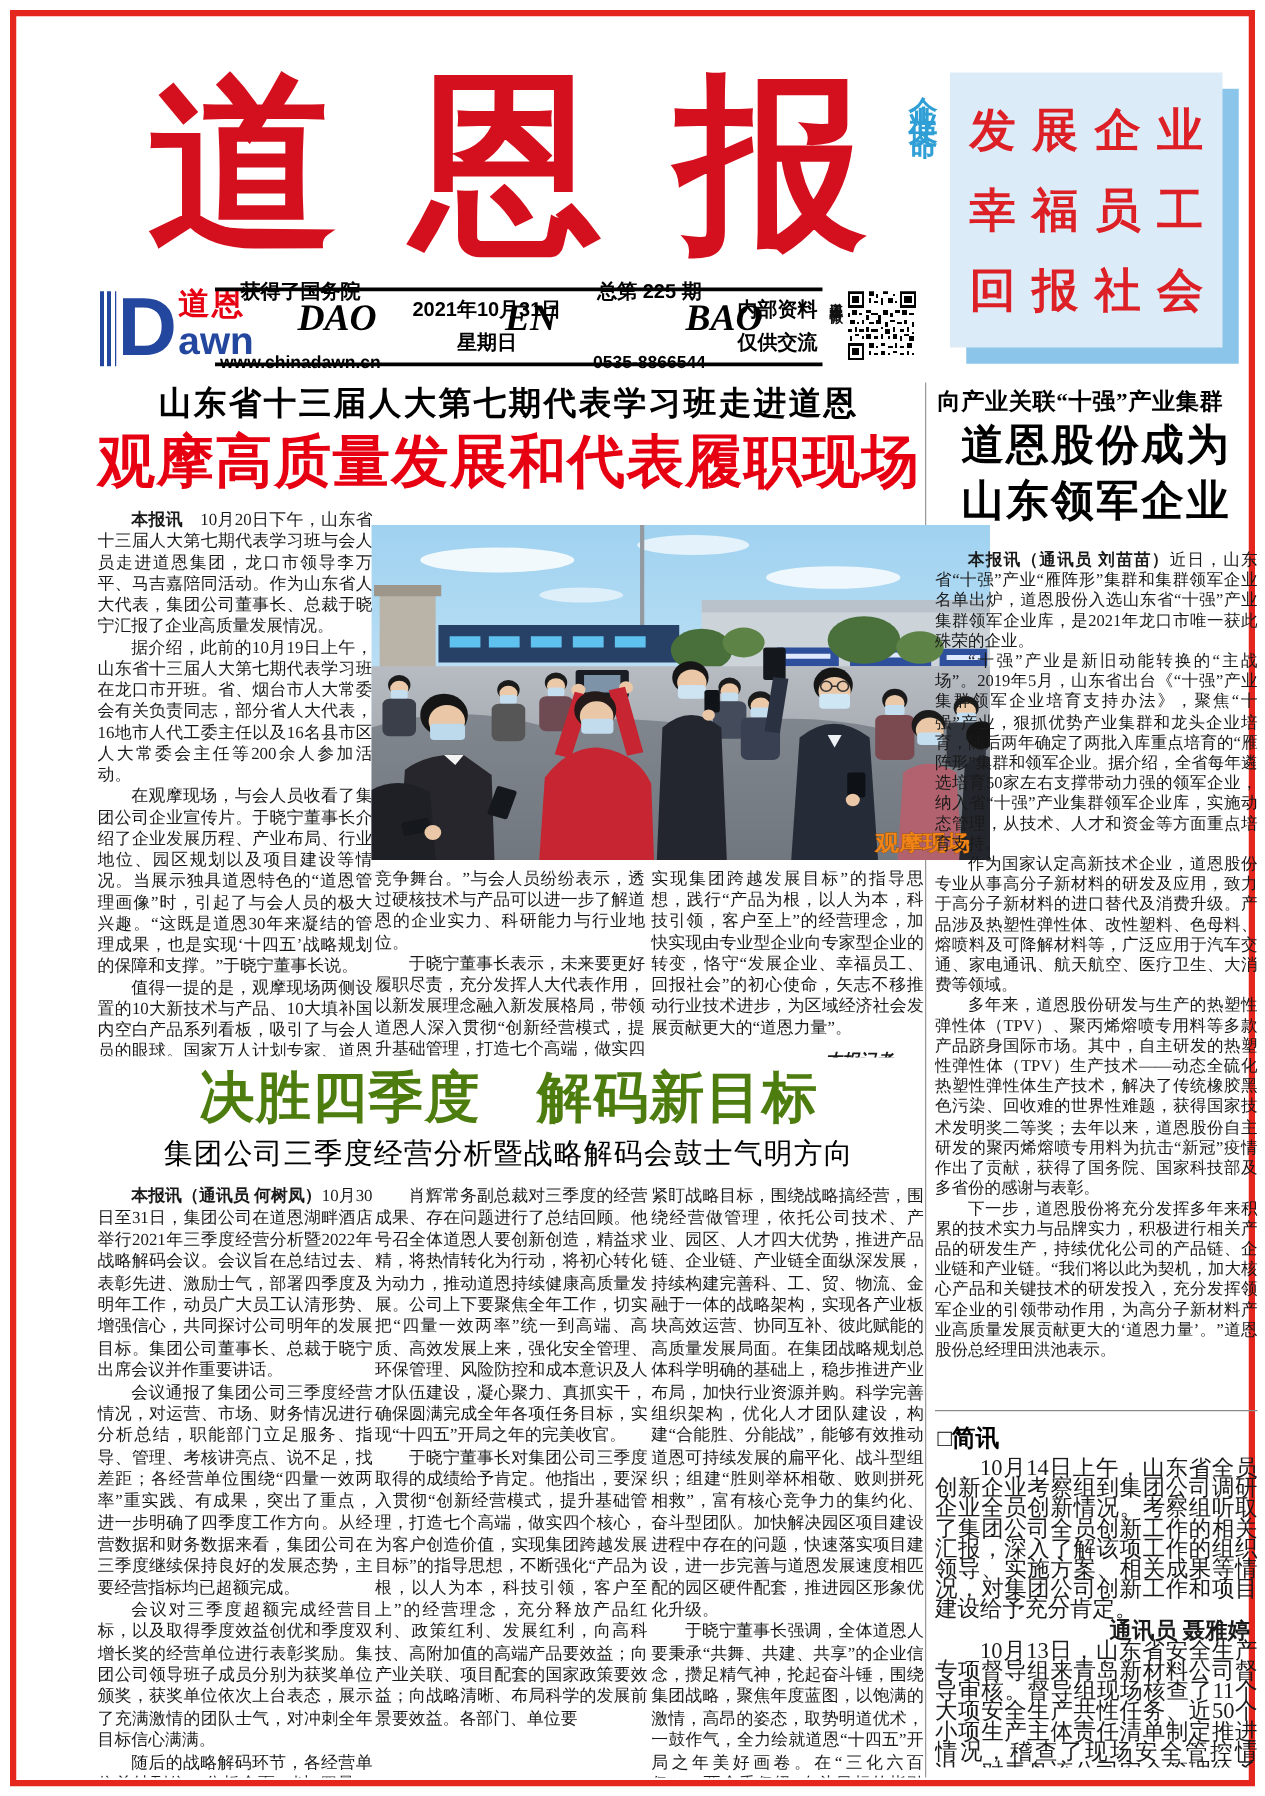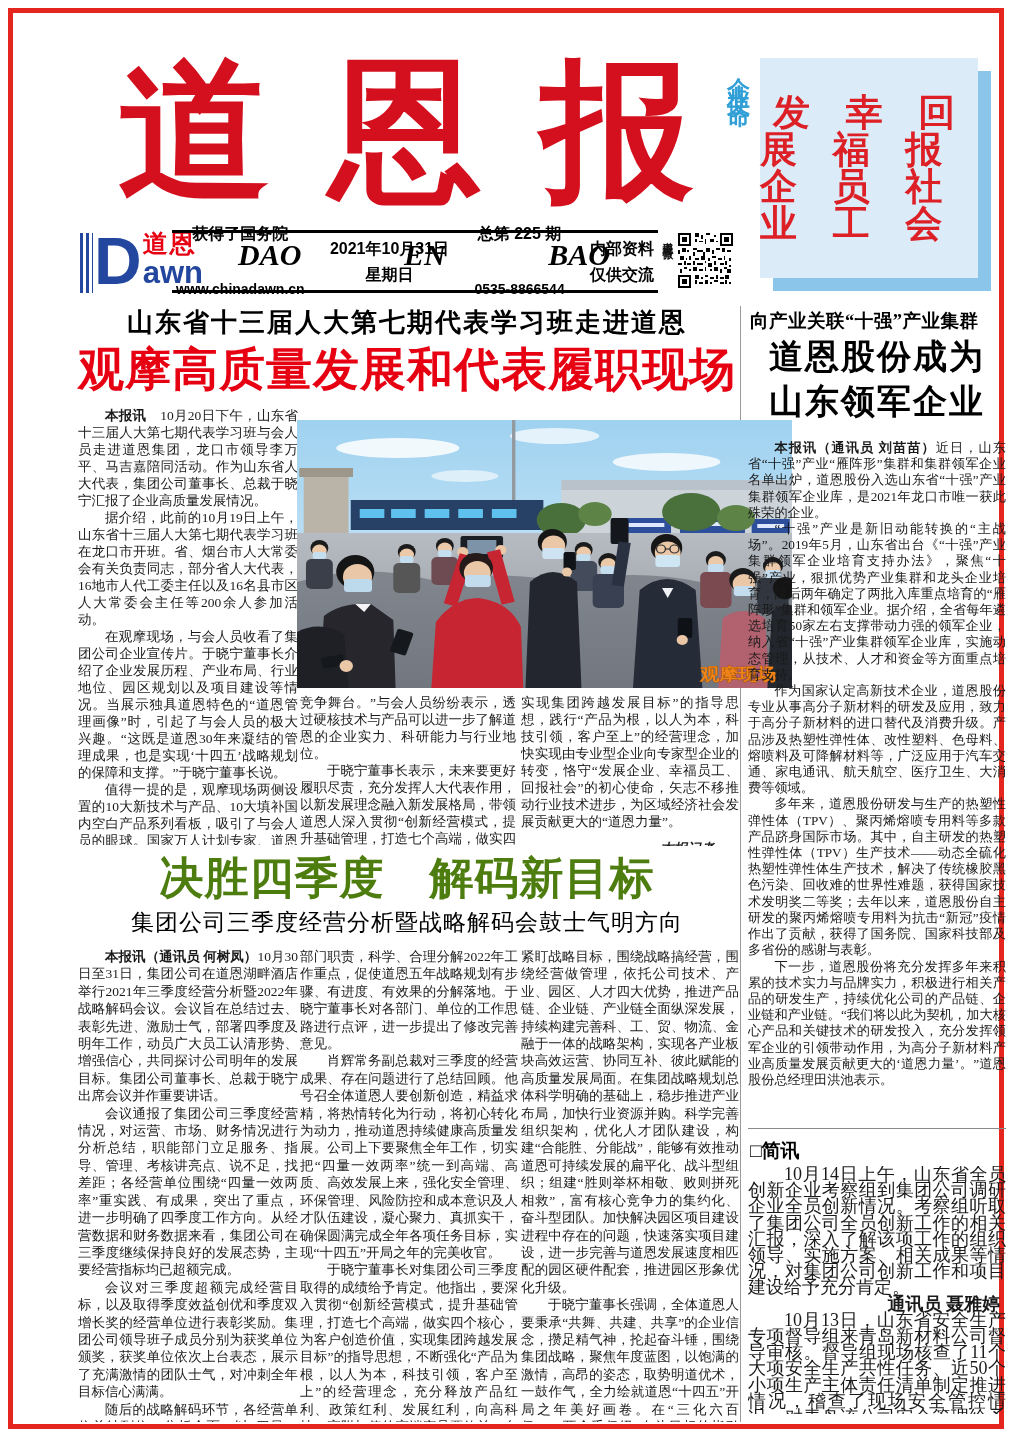--- a/index.html
+++ b/index.html
@@ -9,21 +9,21 @@
   .frame { position:absolute; inset:8px; border:5px solid #e5261e; pointer-events:none; }
 
   
   .mast-title { position:absolute; left:118px; top:48px; width:575px; display:flex; justify-content:space-between;
                 font-family:"DejaVu Serif",serif; font-weight:bold; color:#d5101e; font-size:152px; line-height:1.08; }
   .mast-roman { position:absolute; left:238px; top:238px; width:372px; display:flex; justify-content:space-between;
                 font-family:"Liberation Serif",serif; font-style:italic; font-weight:bold; font-size:30px; color:#000; }
   .mission-label { position:absolute; left:724px; top:58px; writing-mode:vertical-rl; font-size:23px; font-weight:bold;
                    color:#2f9fd6; letter-spacing:9px; font-family:"Liberation Sans",sans-serif; }
   .mission-box { position:absolute; left:760px; top:58px; width:218px; height:220px; background:#dcebf8;
-                 box-shadow:13px 13px 0 0 #8cc5ea; display:flex; flex-direction:row; justify-content:space-around;
+                 box-shadow:13px 13px 0 0 #8cc5ea; display:flex; flex-direction:column; justify-content:space-around;
                  align-items:center; padding:14px 0; }
   .mission-line { font-family:"DejaVu Serif",serif; font-weight:bold; color:#dd1f26; font-size:37px;
                   letter-spacing:13px; text-indent:13px; line-height:1; }
 
   
   .dawn-logo { position:absolute; left:80px; top:230px; display:flex; align-items:flex-start; height:70px; }
   .stripes { width:13px; height:60px; margin-top:3px;
              background:repeating-linear-gradient(90deg,#23479e 0 3px,#ffffff 3px 6px); }
   .bigD { font-family:"Liberation Sans",sans-serif; font-weight:900; font-size:66px; line-height:62px; color:#23479e; margin-left:1px; }
   .dawn-right { display:flex; flex-direction:column; margin-left:1px; }
@@ -298,21 +298,20 @@
 
   <div class="a3-headline">决胜四季度　解码新目标</div>
   <div class="a3-subtitle">集团公司三季度经营分析暨战略解码会鼓士气明方向</div>
   <div class="article a3col1">
       <p><b>本报讯（通讯员 何树凤）</b>10月30日至31日，集团公司在道恩湖畔酒店举行2021年三季度经营分析暨2022年战略解码会议。会议旨在总结过去、表彰先进、激励士气，部署四季度及明年工作，动员广大员工认清形势、增强信心，共同探讨公司明年的发展目标。集团公司董事长、总裁于晓宁出席会议并作重要讲话。</p>
       <p>会议通报了集团公司三季度经营情况，对运营、市场、财务情况进行分析总结，职能部门立足服务、指导、管理、考核讲亮点、说不足，找差距；各经营单位围绕“四量一效两率”重实践、有成果，突出了重点，进一步明确了四季度工作方向。从经营数据和财务数据来看，集团公司在三季度继续保持良好的发展态势，主要经营指标均已超额完成。</p>
       <p>会议对三季度超额完成经营目标，以及取得季度效益创优和季度双增长奖的经营单位进行表彰奖励。集团公司领导班子成员分别为获奖单位颁奖，获奖单位依次上台表态，展示了充满激情的团队士气，对冲刺全年目标信心满满。</p>
       <p>随后的战略解码环节，各经营单位总结到位、分析全面，以“四量一效两率”作为总抓手，推动各项工作落到实处。在职能部门2022年工作计划中，各部门立足</p>
     </div>
   <div class="article a3col2">
-      <p class="cont">部门职责，科学、合理分解2022年工作重点，促使道恩五年战略规划有步骤、有进度、有效果的分解落地。于晓宁董事长对各部门、单位的工作思路进行点评，进一步提出了修改完善意见。</p>
       <p>肖辉常务副总裁对三季度的经营成果、存在问题进行了总结回顾。他号召全体道恩人要创新创造，精益求精，将热情转化为行动，将初心转化为动力，推动道恩持续健康高质量发展。公司上下要聚焦全年工作，切实把“四量一效两率”统一到高端、高质、高效发展上来，强化安全管理、环保管理、风险防控和成本意识及人才队伍建设，凝心聚力、真抓实干，确保圆满完成全年各项任务目标，实现“十四五”开局之年的完美收官。</p>
       <p>于晓宁董事长对集团公司三季度取得的成绩给予肯定。他指出，要深入贯彻“创新经营模式，提升基础管理，打造七个高端，做实四个核心，为客户创造价值，实现集团跨越发展目标”的指导思想，不断强化“产品为根，以人为本，科技引领，客户至上”的经营理念，充分释放产品红利、政策红利、发展红利，向高科技、高附加值的高端产品要效益；向产业关联、项目配套的国家政策要效益；向战略清晰、布局科学的发展前景要效益。各部门、单位要</p>
     </div>
   <div class="article a3col3">
       <p class="cont">紧盯战略目标，围绕战略搞经营，围绕经营做管理，依托公司技术、产业、园区、人才四大优势，推进产品链、企业链、产业链全面纵深发展，持续构建完善科、工、贸、物流、金融于一体的战略架构，实现各产业板块高效运营、协同互补、彼此赋能的高质量发展局面。在集团战略规划总体科学明确的基础上，稳步推进产业布局，加快行业资源并购。科学完善组织架构，优化人才团队建设，构建“合能胜、分能战”，能够有效推动道恩可持续发展的扁平化、战斗型组织；组建“胜则举杯相敬、败则拼死相救”，富有核心竞争力的集约化、奋斗型团队。加快解决园区项目建设进程中存在的问题，快速落实项目建设，进一步完善与道恩发展速度相匹配的园区硬件配套，推进园区形象优化升级。</p>
       <p>于晓宁董事长强调，全体道恩人要秉承“共舞、共建、共享”的企业信念，攒足精气神，抡起奋斗锤，围绕集团战略，聚焦年度蓝图，以饱满的激情，高昂的姿态，取势明道优术，一鼓作气，全力绘就道恩“十四五”开局之年美好画卷。在“三化六百亿”、“两个千亿级”奋斗目标的指引下，在由专业型企业向专家型企业过度的宏伟征程中，劈波斩浪，扬帆起航。</p>
     </div>
 
   <div class="a2-kicker">向产业关联“十强”产业集群</div>
   <div class="a2-headline">

